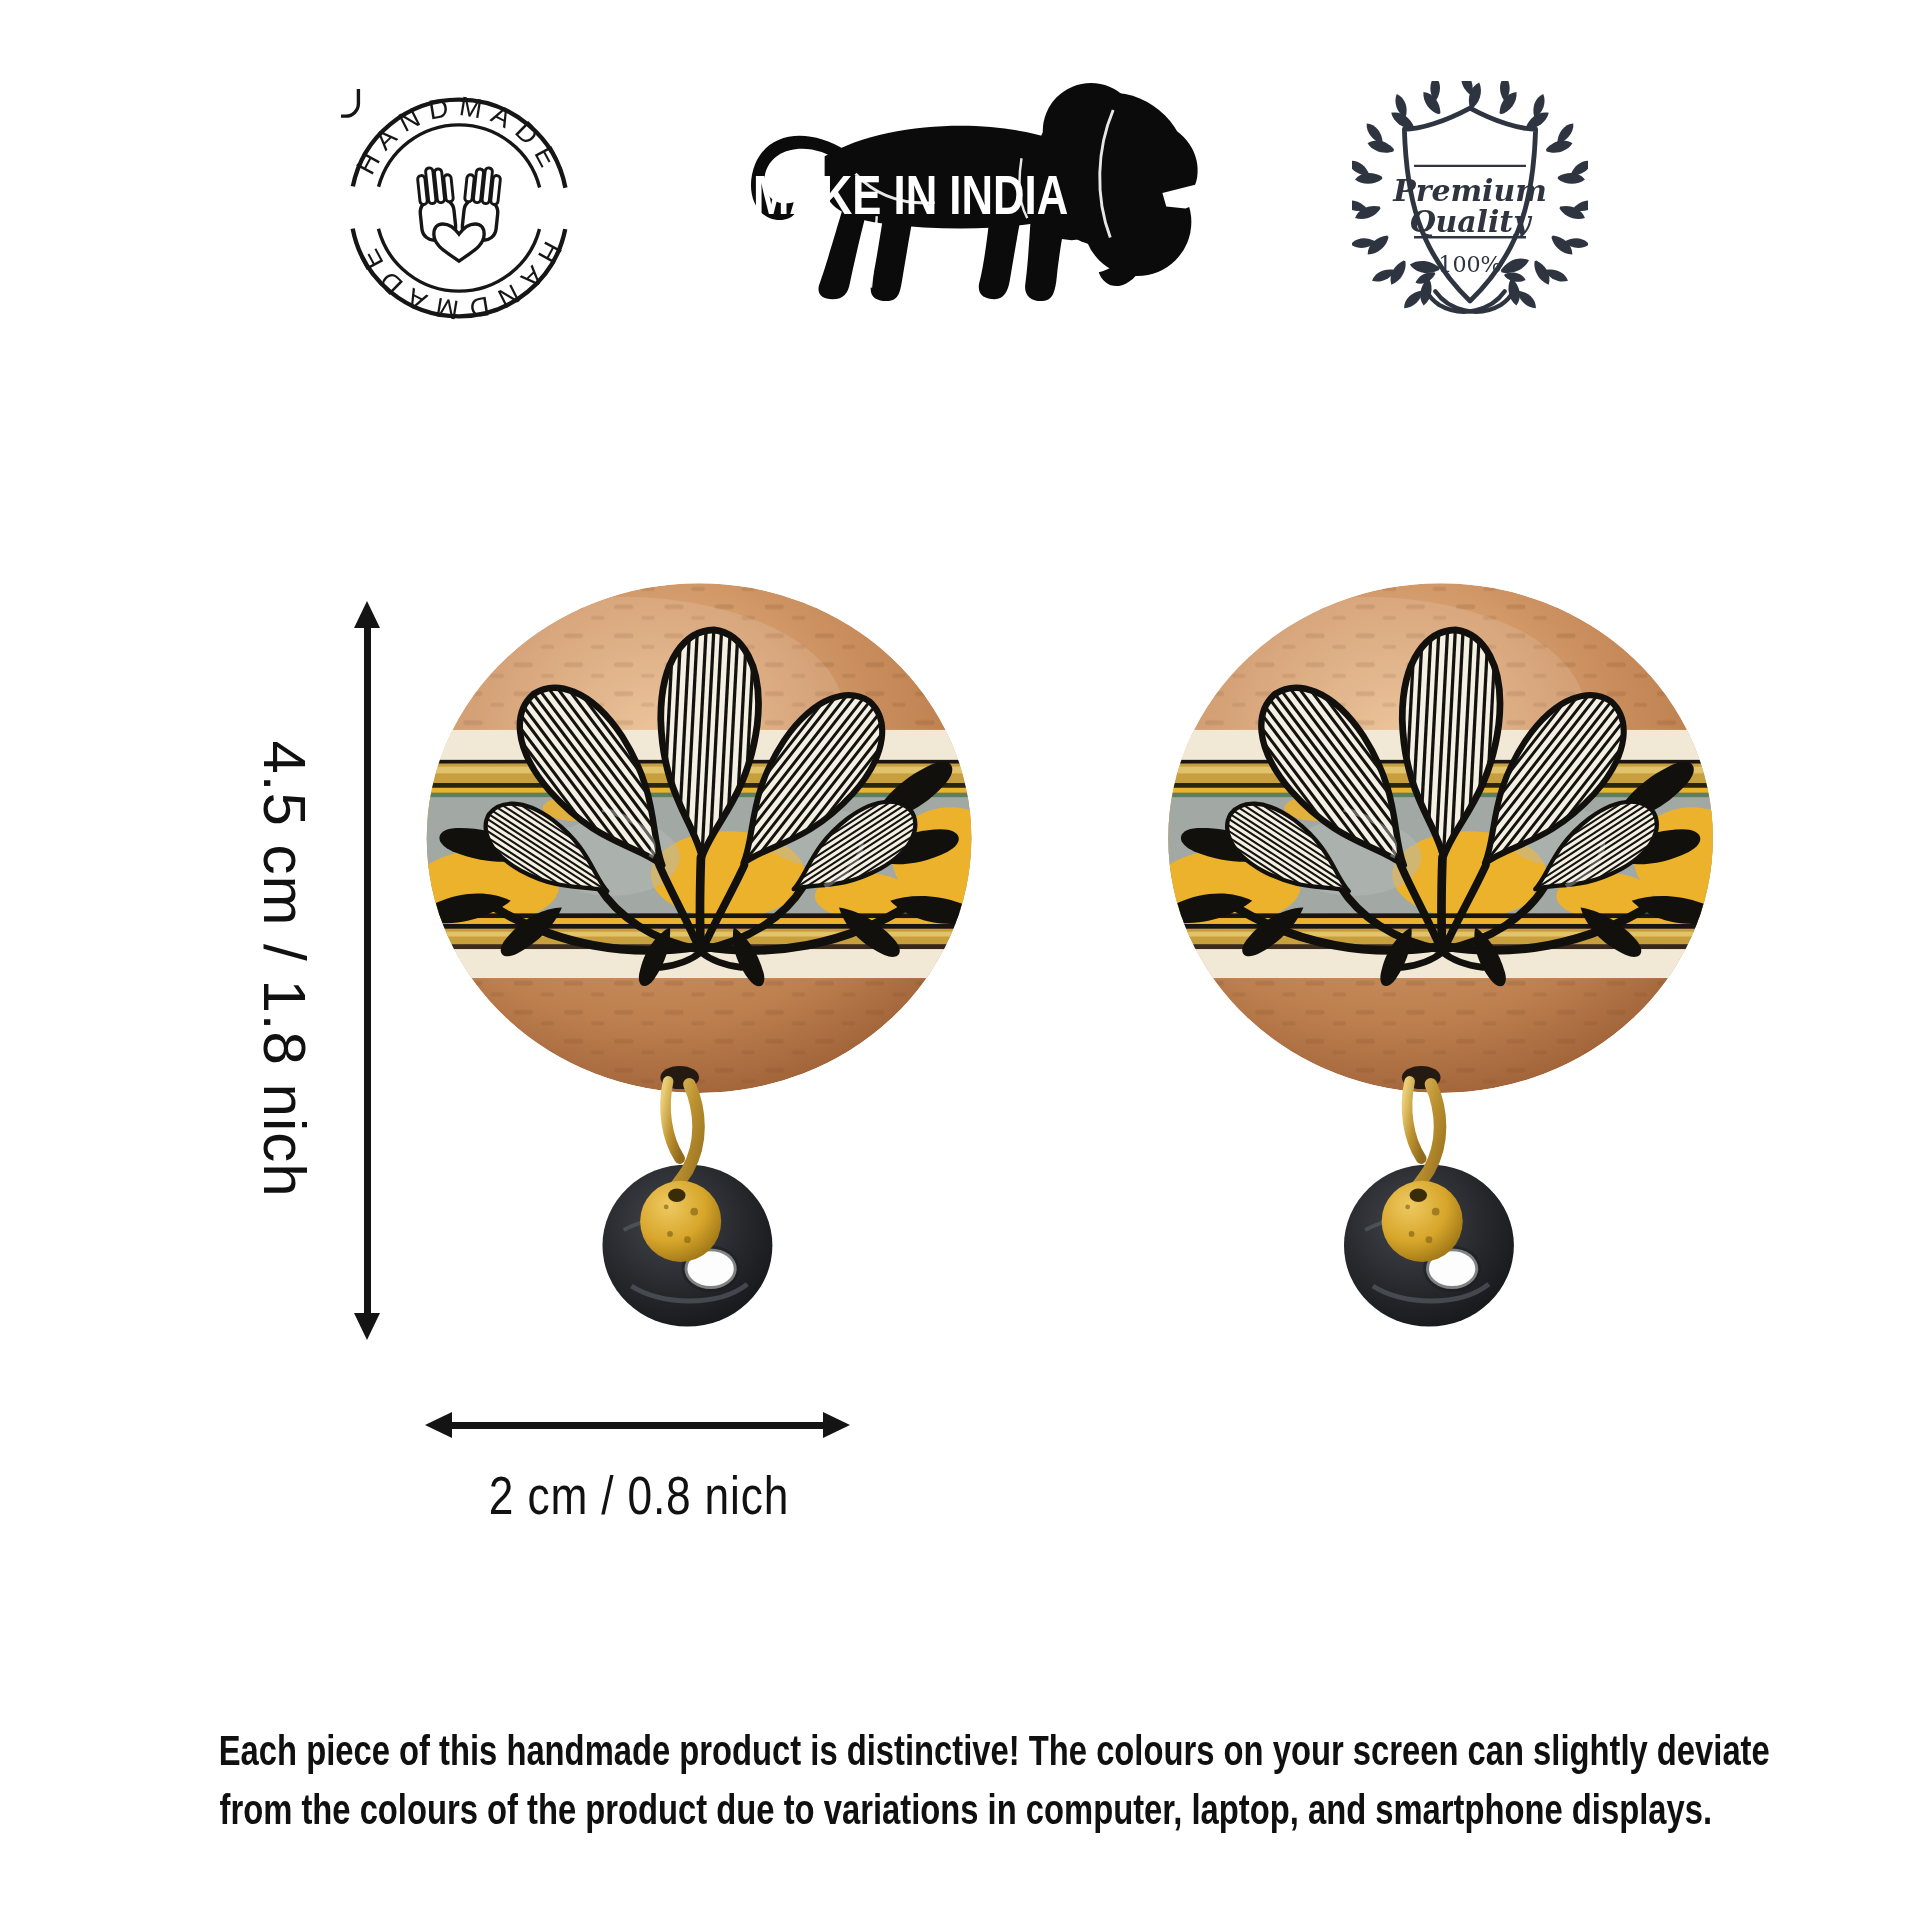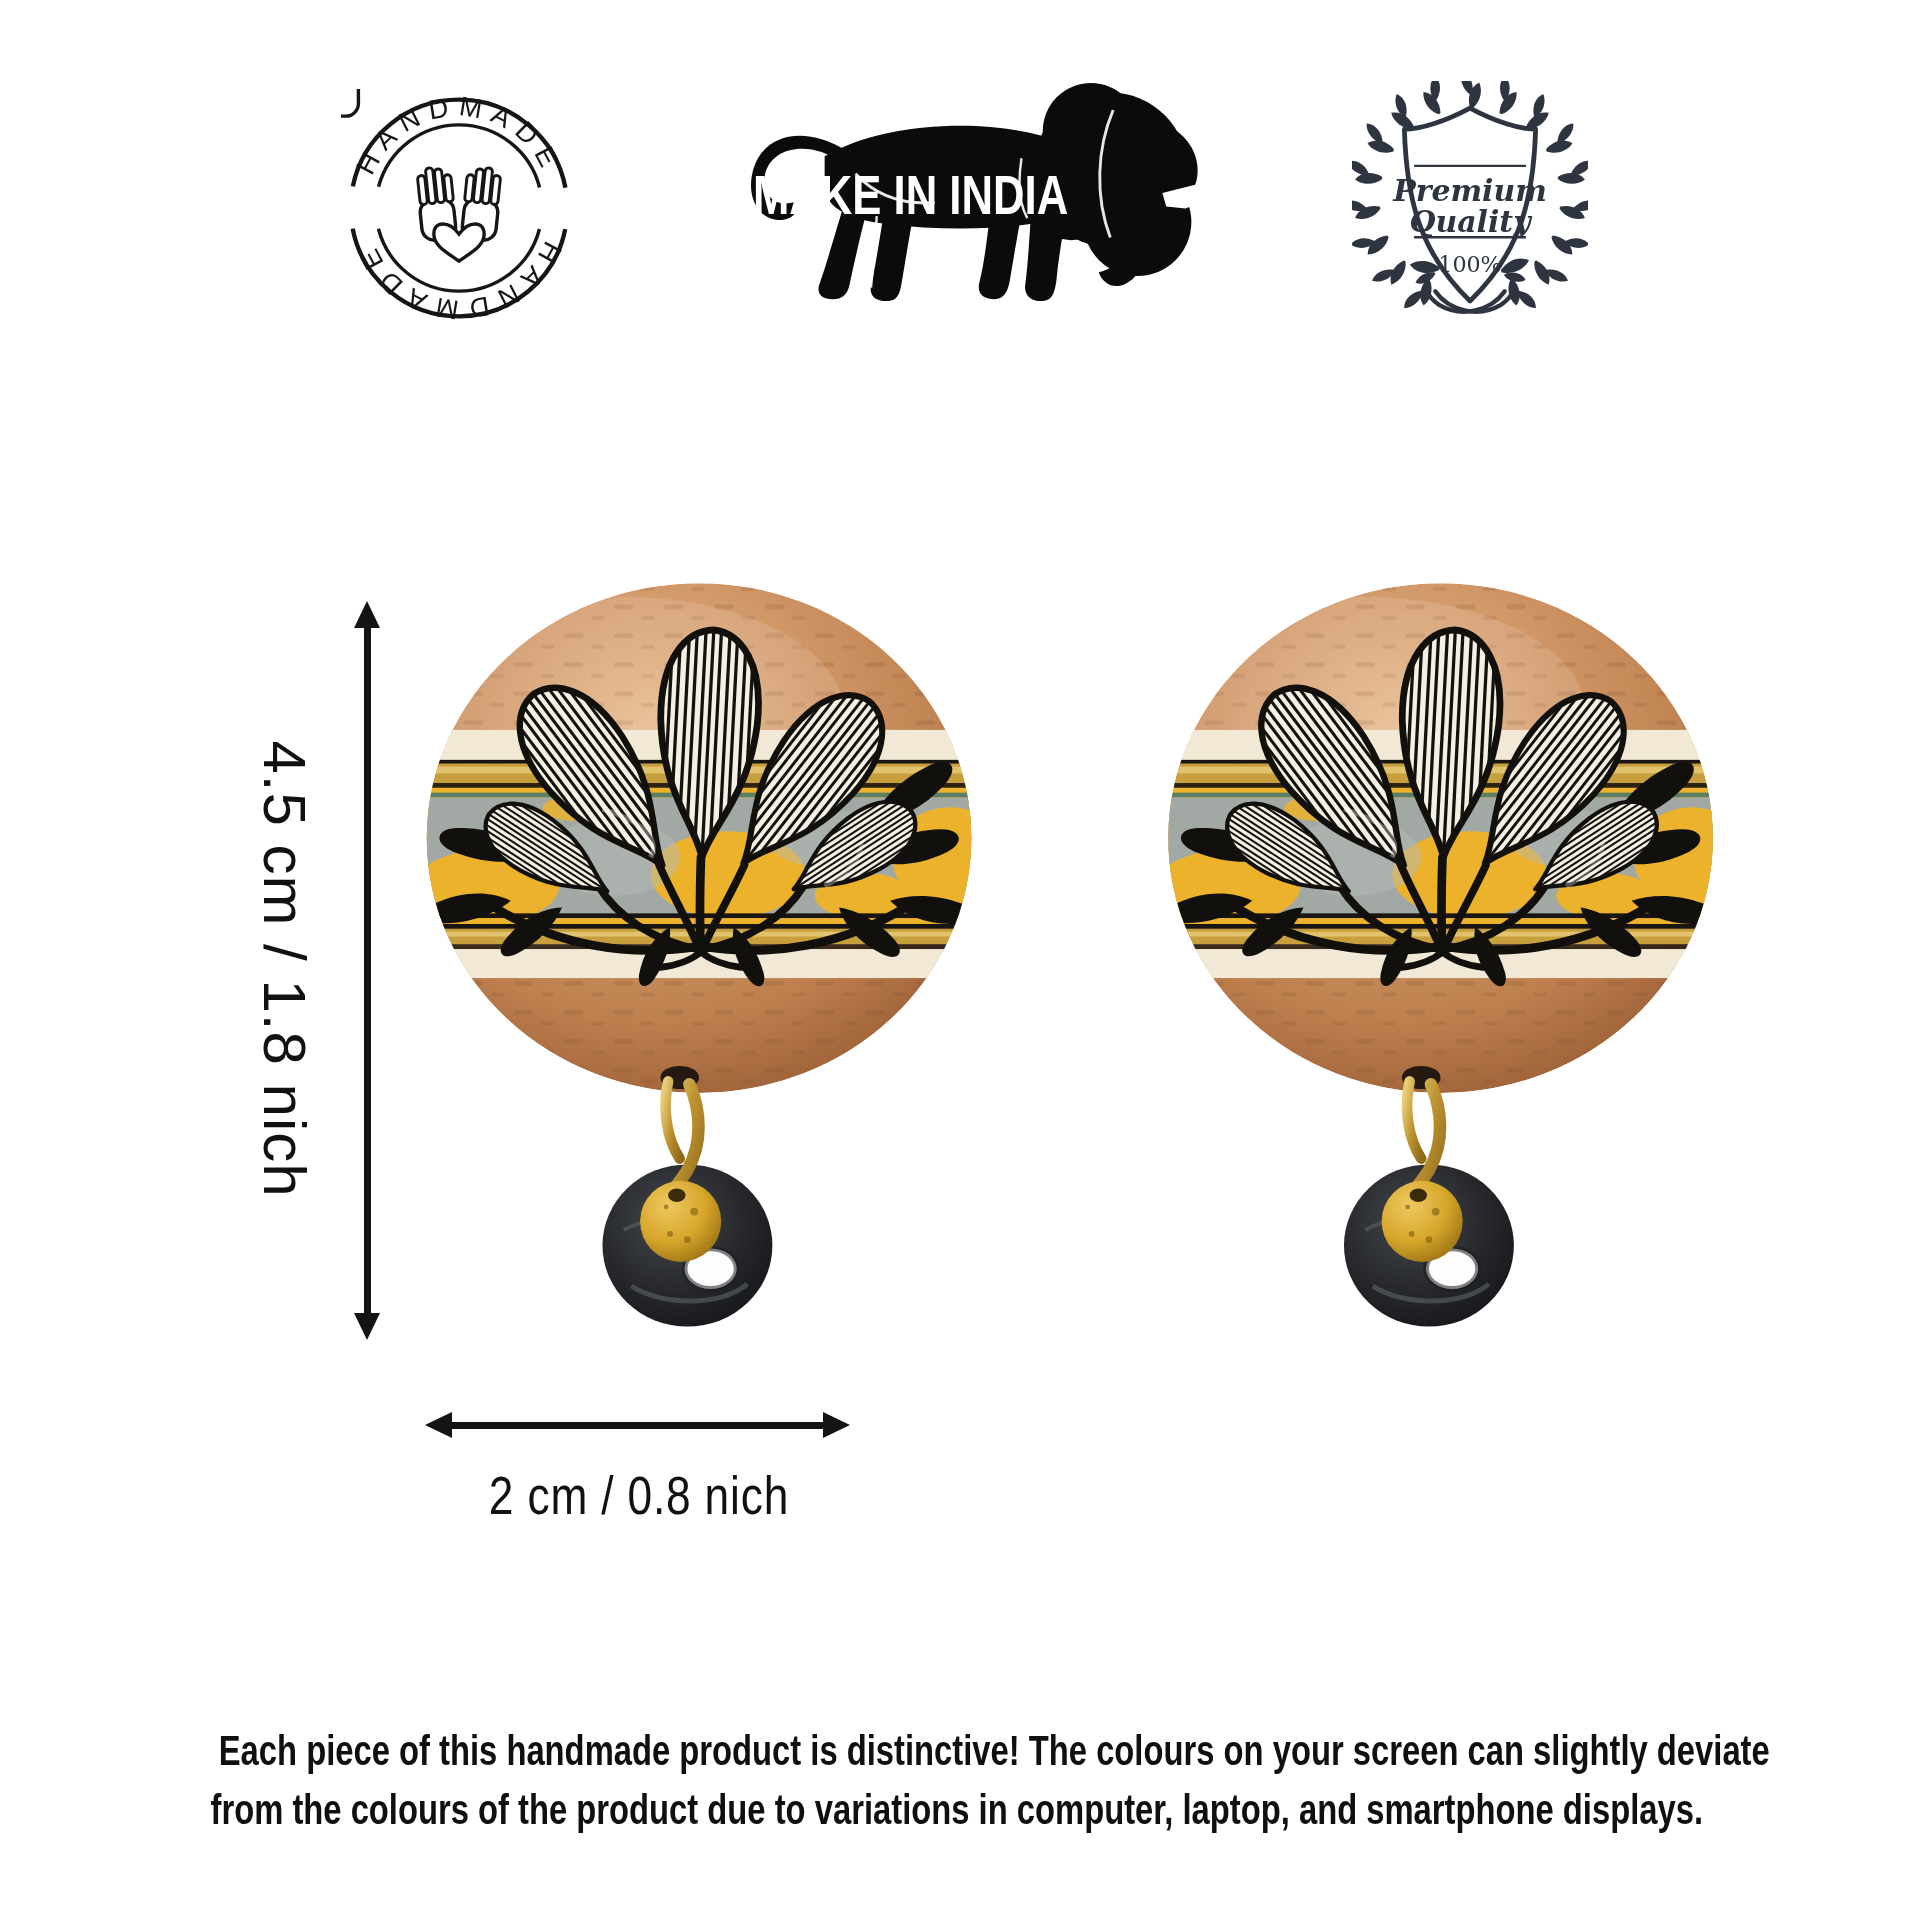--- a/index.html
+++ b/index.html
@@ -13,21 +13,21 @@
   .hline{left:448px;top:1422px;width:378px;height:6.8px;background:#141414;}
   .arr{width:0;height:0;}
   .arr.up{left:354px;top:601px;border-left:13.5px solid transparent;border-right:13.5px solid transparent;border-bottom:27px solid #141414;}
   .arr.down{left:354px;top:1313px;border-left:13.5px solid transparent;border-right:13.5px solid transparent;border-top:27px solid #141414;}
   .arr.left{left:425px;top:1412px;border-top:13.5px solid transparent;border-bottom:13.5px solid transparent;border-right:27px solid #141414;}
   .arr.right{left:823px;top:1412px;border-top:13.5px solid transparent;border-bottom:13.5px solid transparent;border-left:27px solid #141414;}
   .dim-label{white-space:nowrap;font-size:60px;color:#111;letter-spacing:1px;}
   .dim-label.v{left:284px;top:969px;transform:translate(-50%,-50%) rotate(90deg);}
   .dim-label.h{left:639px;top:1495px;transform:translate(-50%,-50%) scale(0.82,1);font-size:54px;}
   
-  .disclaimer{left:0;top:1721px;width:1931px;text-align:left;font-weight:bold;
+  .disclaimer{left:0;top:1721px;width:1931px;text-align:center;font-weight:bold;
     font-size:42px;line-height:59px;color:#101010;}
   .disclaimer .cond{display:inline-block;transform:scale(0.78,1);transform-origin:center;white-space:nowrap;}
 </style>
 </head>
 <body>
 
 <div id="stage">
 
   <svg class="abs" style="left:0;top:0;" width="1931" height="1931" viewBox="0 0 2000 2000">
     <defs>

